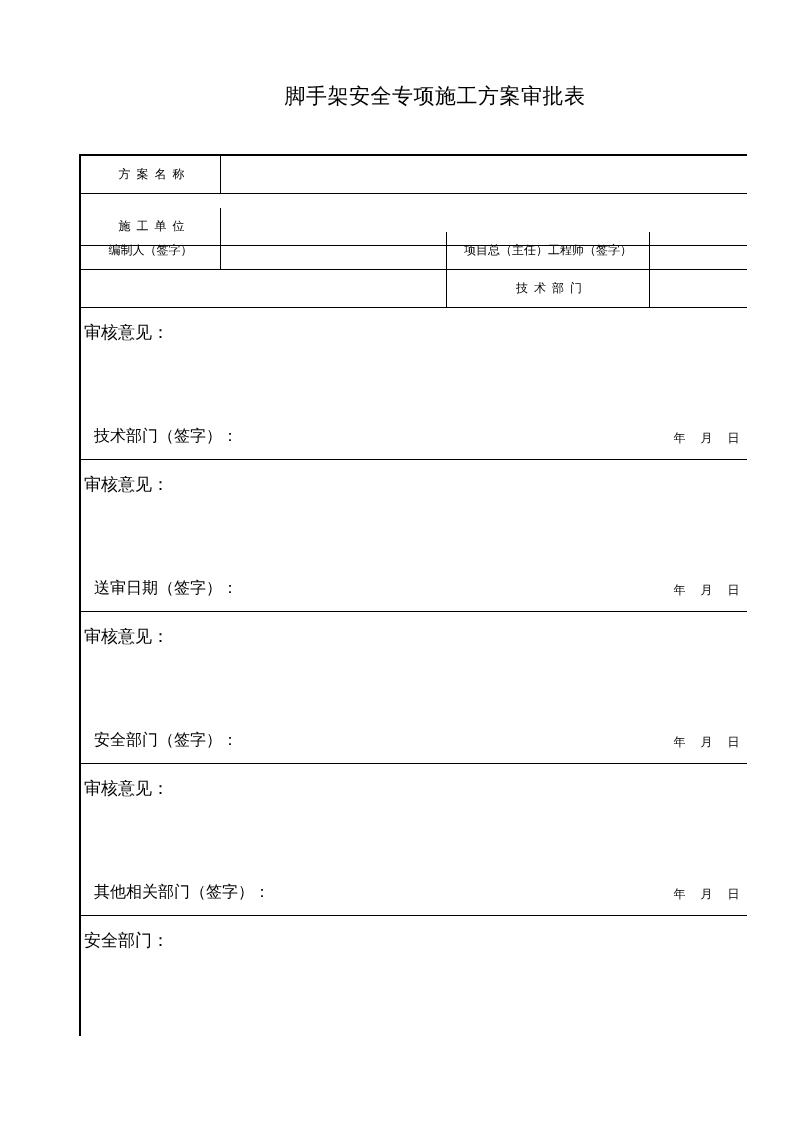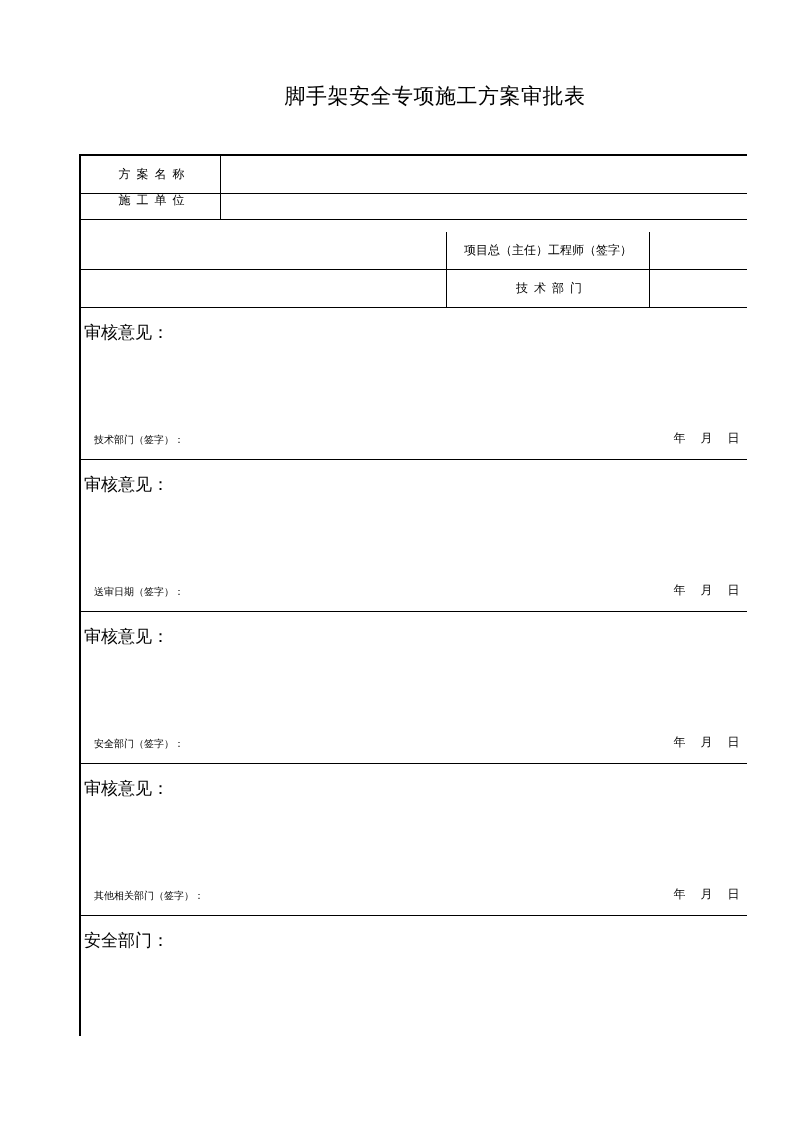--- a/index.html
+++ b/index.html
@@ -35,47 +35,48 @@
     .cell.val2 { left: 569px; right: 0; }
     .spaced { letter-spacing: 6px; padding-left: 8px; }
     .section {
       position: absolute; left: 0; right: 0; box-sizing: border-box;
       border-bottom: 1px solid #000; height: 152px;
     }
     .section .opinion {
       position: absolute; left: 3px; top: 13px; font-size: 17px;
     }
     .section .sign {
-      position: absolute; left: 13px; bottom: 12px; font-size: 10px;
+      position: absolute; left: 13px; bottom: 12px; font-size: 16px;
     }
     .section .date {
       position: absolute; right: 0; bottom: 12px; font-size: 12px;
       display: flex; gap: 0;
     }
     .date span { display: inline-block; width: 27px; text-align: center; }
     .section.last { border-bottom: none; height: 120px; }
   </style>
 </head>
 <body>
 
 <div class="title">脚手架安全专项施工方案审批表</div>
 
 <div class="sheet">
 
   <div class="row" style="top:0;">
     <div class="cell lab spaced">方案名称</div>
     <div class="cell val"></div>
   </div>
 
-  <div class="row" style="top:26px;">
+  <div class="row" style="top:52px;">
     <div class="cell lab spaced">施工单位</div>
     <div class="cell val"></div>
   </div>
 
   <div class="row" style="top:76px;">
+    <div class="cell lab">编制人（签字）</div>
     <div class="cell val-mid"></div>
     <div class="cell lab2">项目总（主任）工程师（签字）</div>
     <div class="cell val2"></div>
   </div>
 
   <div class="row" style="top:114px;">
     <div class="cell val-mid"></div>
     <div class="cell lab2 spaced">技术部门</div>
     <div class="cell val2"></div>
   </div>

